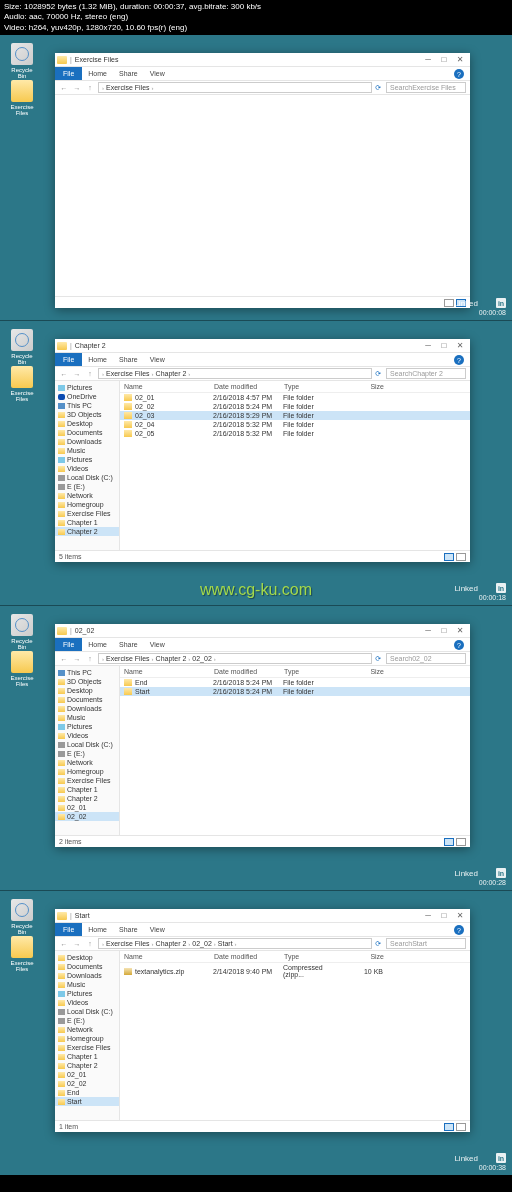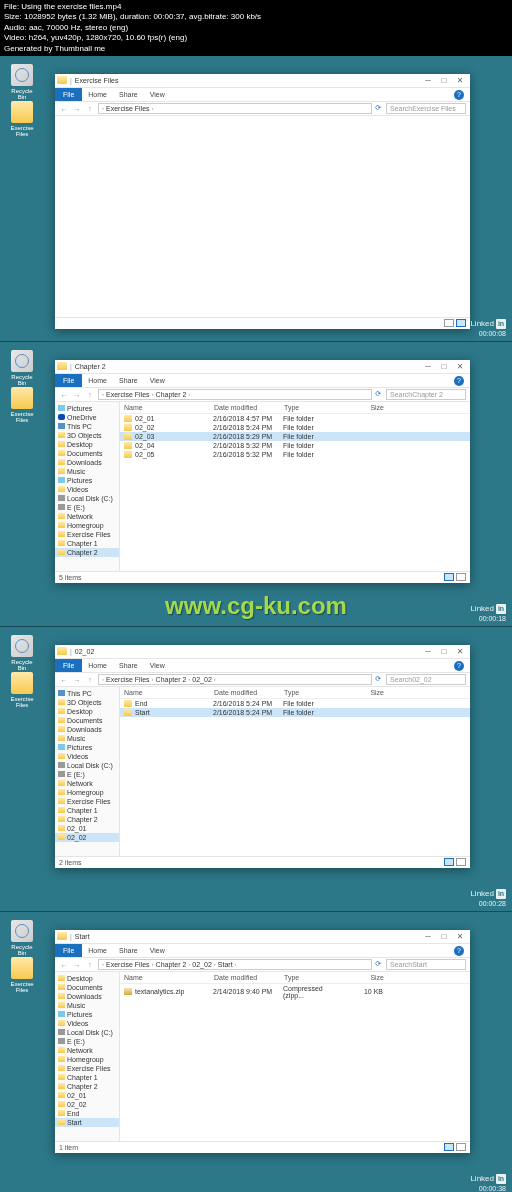--- a/index.html
+++ b/index.html
@@ -49,35 +49,33 @@
     .filerow { display: flex; padding: 1px 4px; align-items: center; }
     .filerow.sel { background: #cce4f7; }
     .filerow .fico { width: 8px; height: 7px; background: linear-gradient(#ffe9a8,#f7c94f); margin-right: 3px; flex-shrink: 0; }
     .filerow .fico.zip { background: linear-gradient(#f5e3b3,#d4a939); }
     .filerow .fname { width: 78px; }
     .statusbar { height: 12px; border-top: 1px solid #e5e5e5; display: flex; align-items: center; padding: 0 4px; color: #555; justify-content: space-between; }
     .statusbar .right-icons { display: flex; gap: 2px; }
     .statusbar .vicon { width: 10px; height: 8px; border: 1px solid #999; }
     .statusbar .vicon.active { background: #cce4f7; border-color: #1a6fbf; }
     .watermark { position: absolute; bottom: 4px; right: 6px; display: flex; flex-direction: column; align-items: flex-end; color: #fff; font-size: 8px; }
-    .linkedin { display: flex; align-items: center; gap: 2px; color: #fff; opacity: 0.9; }
+    .linkedin { display: flex; align-items: center; gap: 18px; color: #fff; opacity: 0.9; }
     .linkedin .inbox { background: #fff; color: #2c7788; width: 10px; height: 10px; display: flex; align-items: center; justify-content: center; font-weight: bold; border-radius: 1px; font-size: 7px; }
     .timecode { font-size: 7px; opacity: 0.9; margin-top: 1px; }
-    .site-wm { position: absolute; left: 50%; transform: translateX(-50%); color: #a4d94a; font-size: 24px; font-weight: bold; text-shadow: 1px 1px 1px rgba(0,0,0,0.4); z-index: 10; }
+    .site-wm { position: absolute; left: 50%; transform: translateX(-50%); color: #a4d94a; font-size: 16px; font-weight: normal; text-shadow: 1px 1px 1px rgba(0,0,0,0.4); z-index: 10; }
     .helpbtn { position: absolute; right: 6px; top: 16px; width: 10px; height: 10px; background: #1a6fbf; color: #fff; border-radius: 50%; font-size: 7px; display: flex; align-items:center; justify-content:center; }
   </style>
 </head>
 <body>
 
 <div class="header-info">
-  <div>File: Using the exercise files.mp4</div>
   <div>Size: 1028952 bytes (1.32 MiB), duration: 00:00:37, avg.bitrate: 300 kb/s</div>
   <div>Audio: aac, 70000 Hz, stereo (eng)</div>
   <div>Video: h264, yuv420p, 1280x720, 10.60 fps(r) (eng)</div>
-  <div>Generated by Thumbnail me</div>
 </div>
 
 <div class="screenshots">
 
 <div class="screenshot">
   <div class="desktop-icon recycle" style="top:8px">
     <div class="ico"></div>
     <div>Recycle Bin</div>
   </div>
   <div class="desktop-icon folder" style="top:45px">

